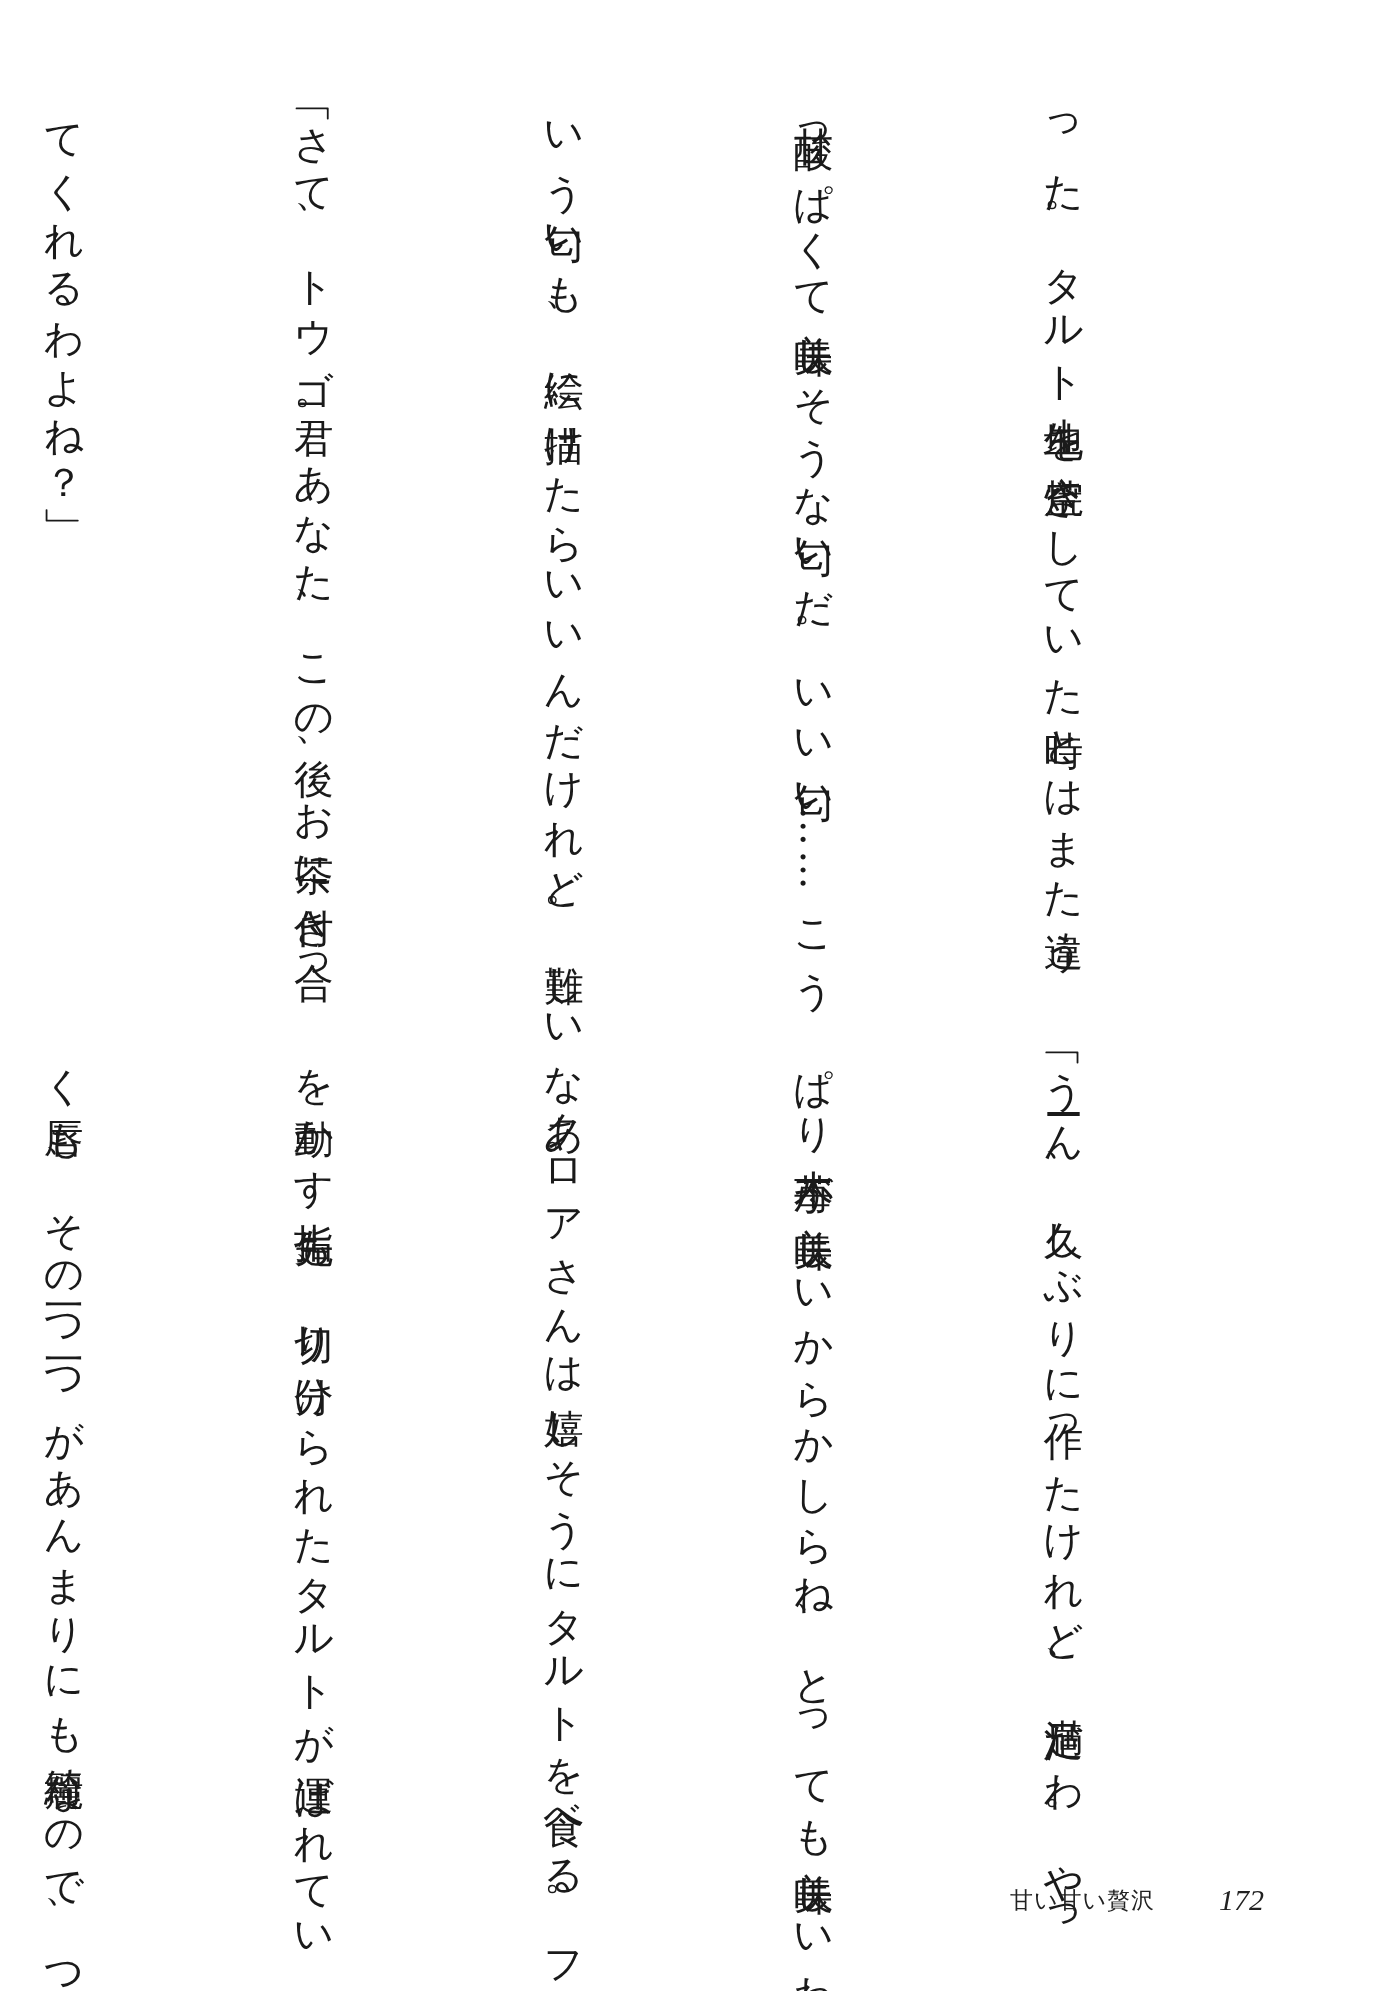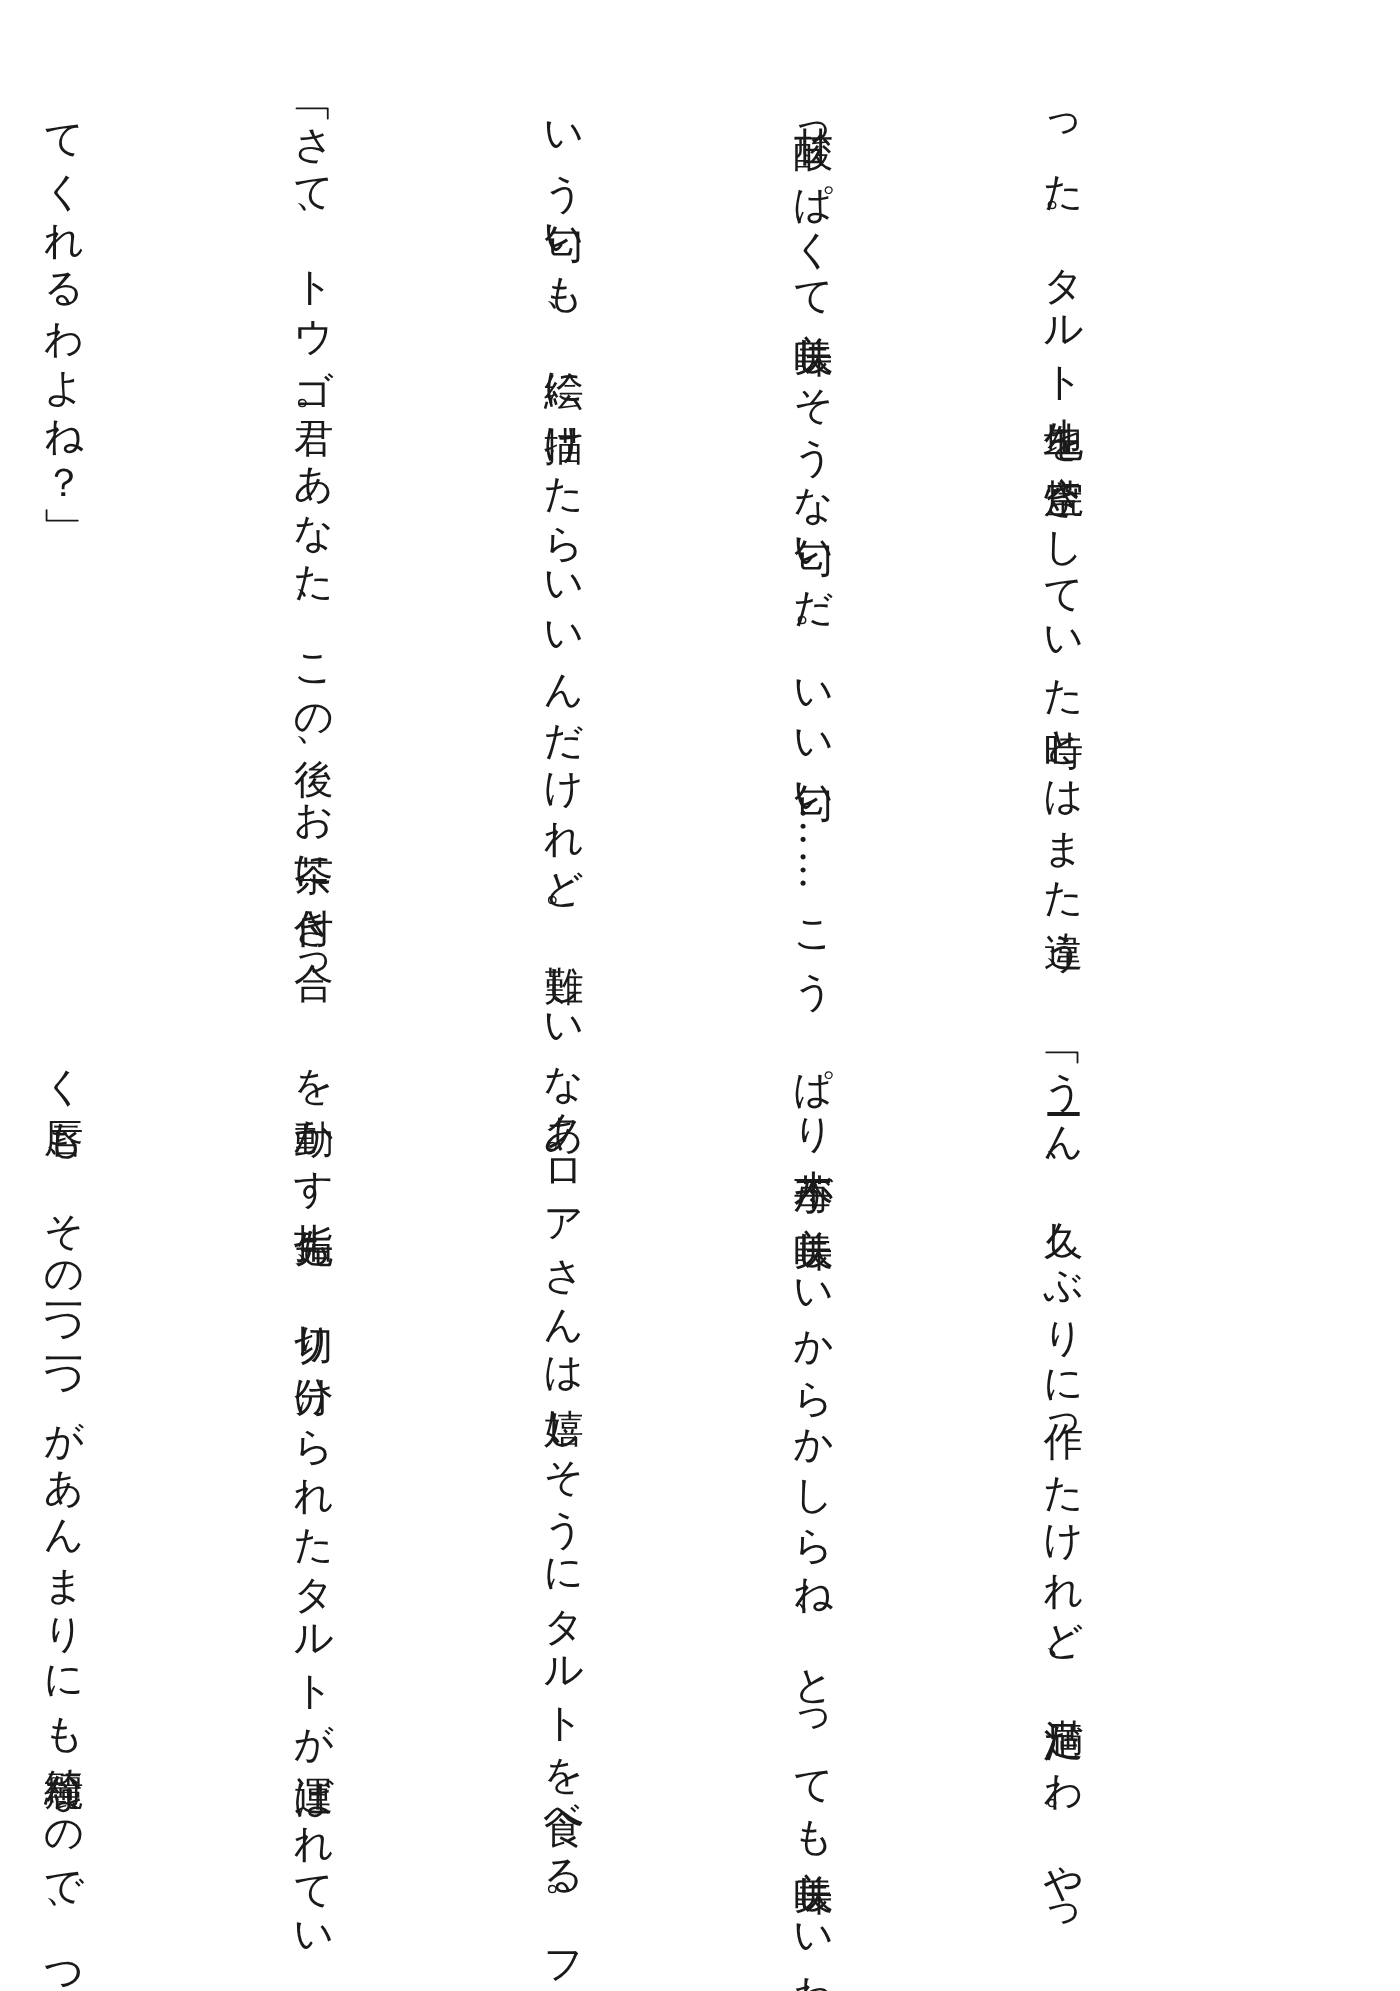--- a/index.html
+++ b/index.html
@@ -110,14 +110,18 @@
     
     
     
     
     
     
     
     
   </div>
 
+  <div class="footer">
+    <span class="footer-title">甘い甘い贅沢</span>
+    <span class="footer-page">172</span>
+  </div>
 
 </div>
 
 </body></html>

